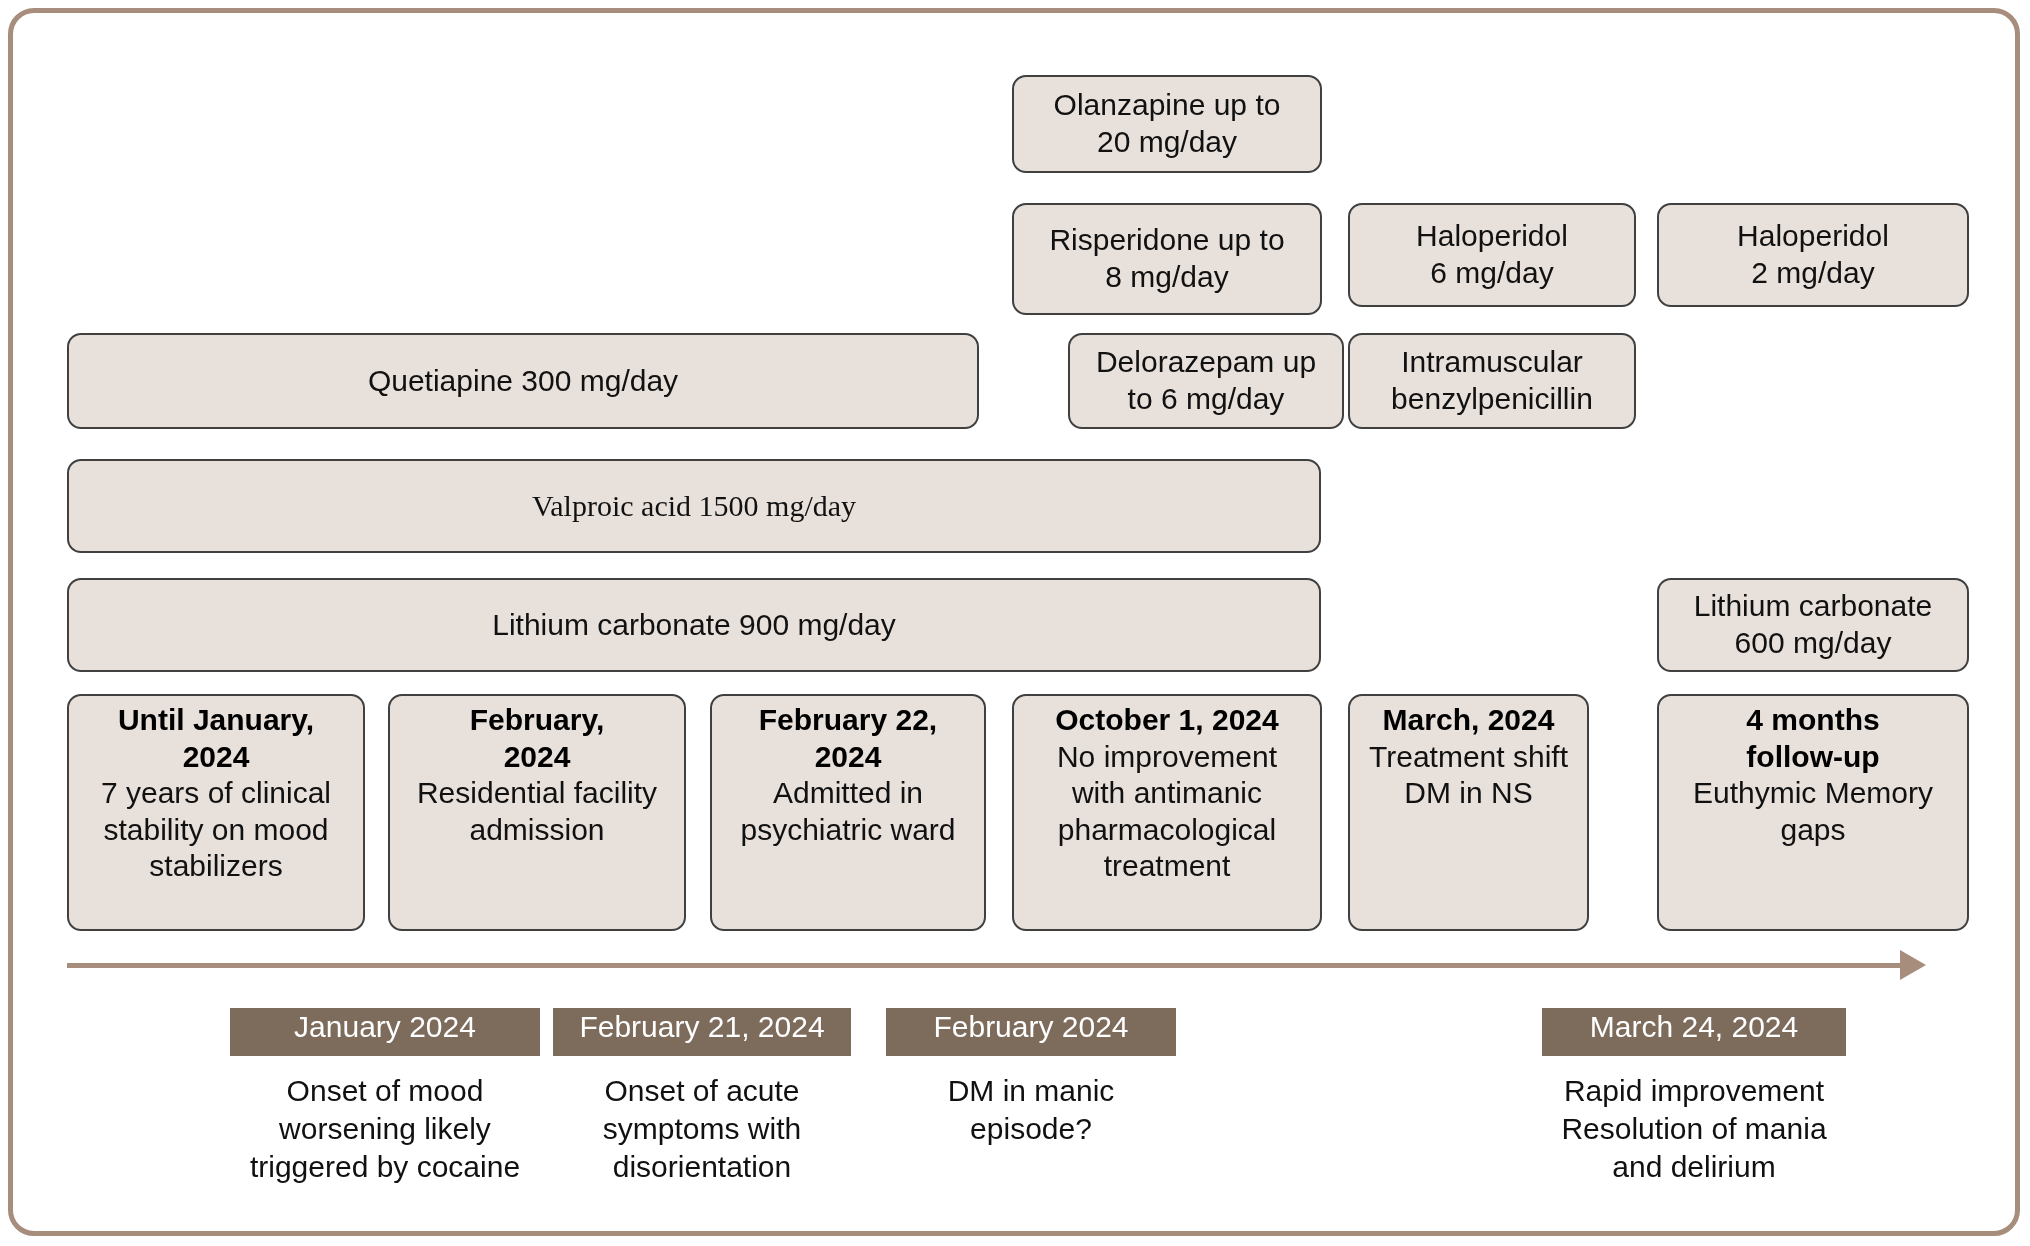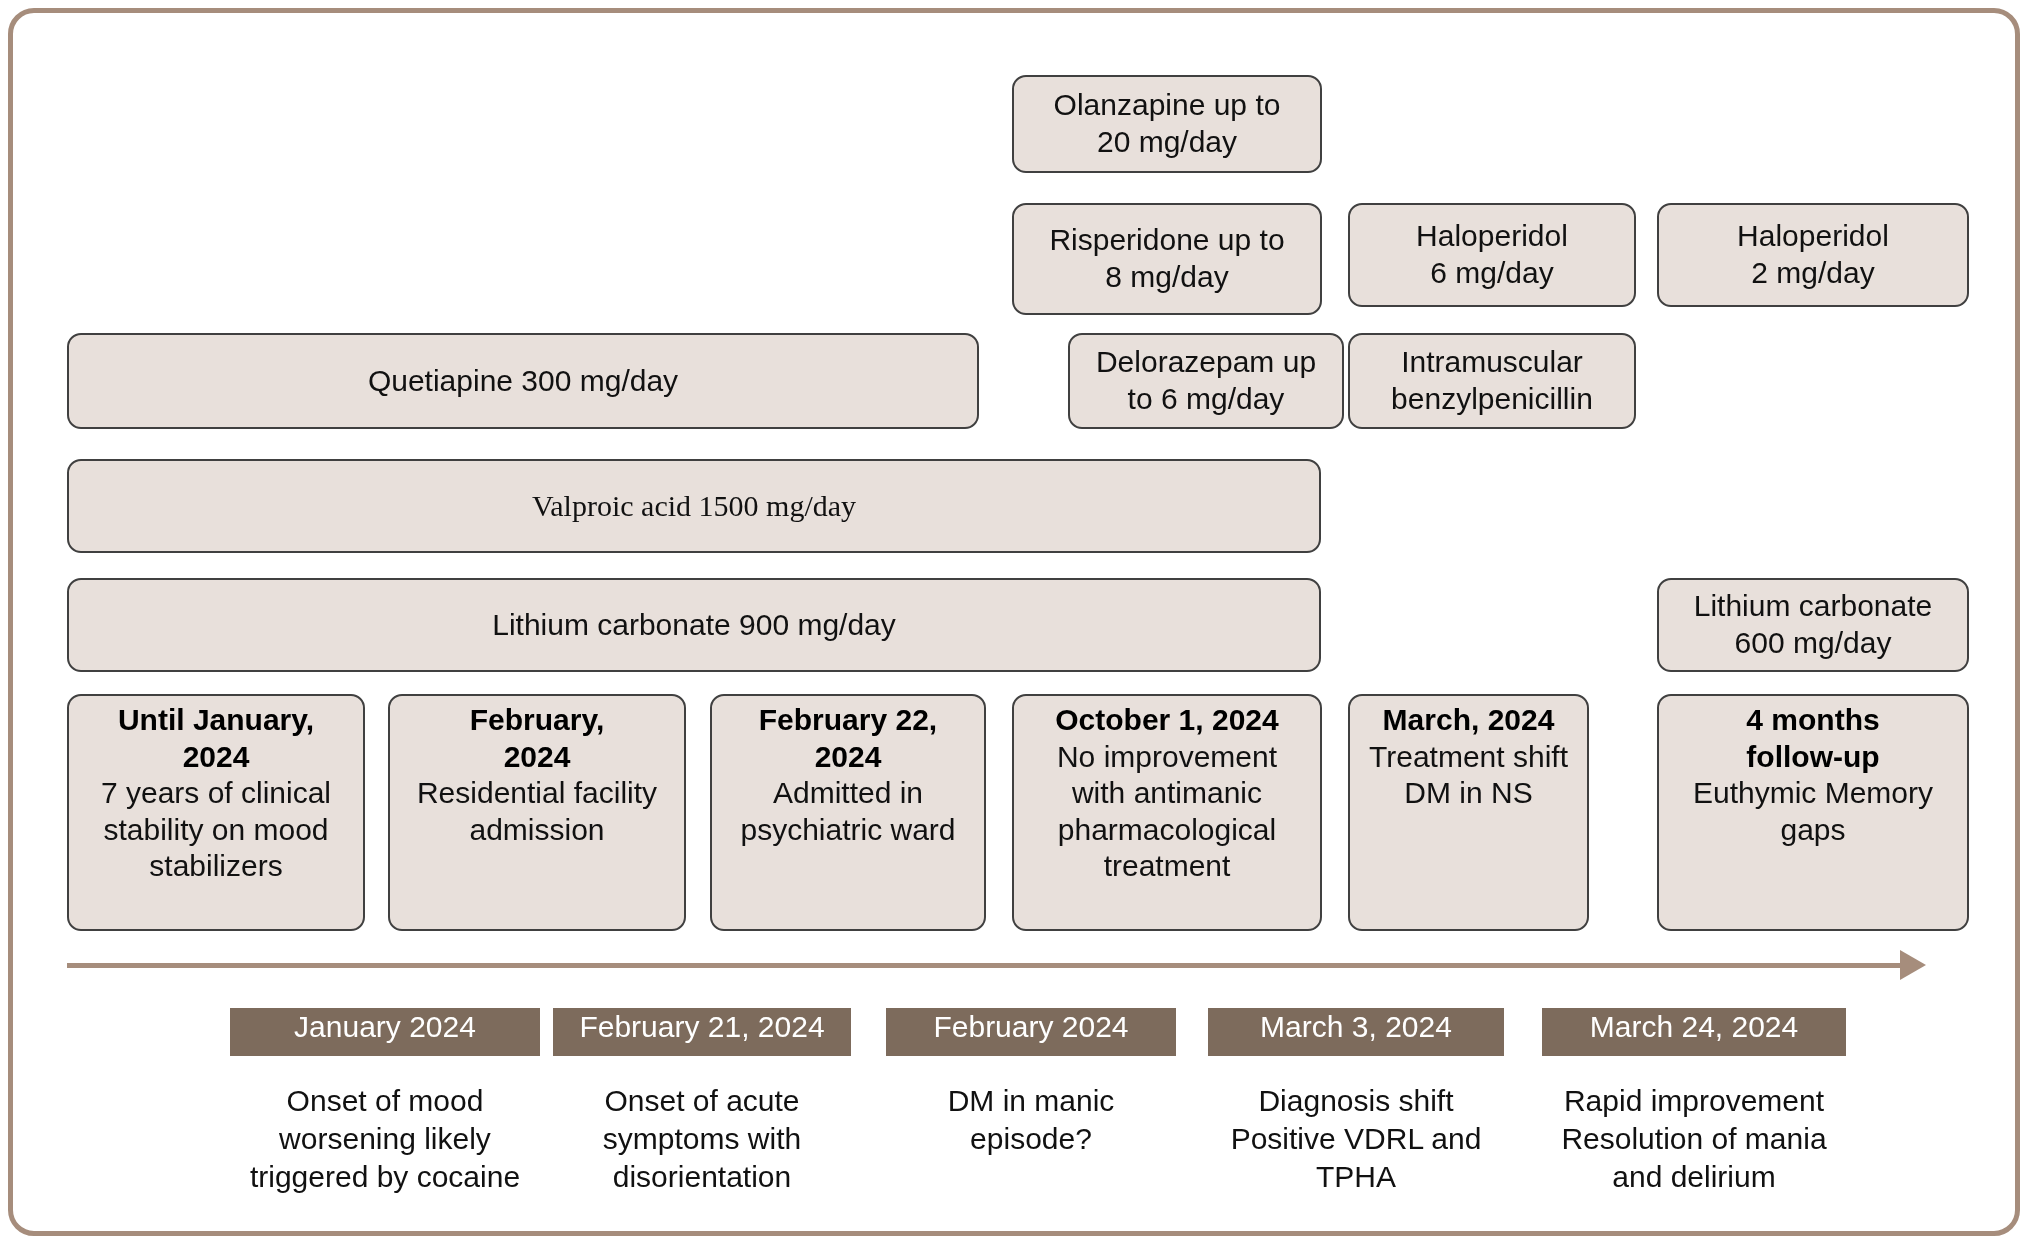--- a/index.html
+++ b/index.html
@@ -100,21 +100,21 @@
     color: #ffffff;
     font-size: 30px;
     line-height: 1;
     padding: 4px 14px 14px 14px;
     box-sizing: border-box;
     white-space: nowrap;
     display: block;
   }
   .caption {
     display: block;
-    margin-top: 26px;
+    margin-top: 16px;
     font-size: 30px;
     line-height: 1.27;
     color: #111111;
     white-space: pre-line;
   }
 </style>
 </head>
 <body>
 
 <div id="figure">
@@ -214,23 +214,19 @@
   <div class="milestone" style="left:553px; top:1008px; width:298px;">
     <span class="badge">February 21, 2024</span>
     <span class="caption">Onset of acute<br>symptoms with<br>disorientation</span>
   </div>
 
   <div class="milestone" style="left:886px; top:1008px; width:290px;">
     <span class="badge">February 2024</span>
     <span class="caption">DM in manic<br>episode?</span>
   </div>
 
-  <div class="milestone" style="left:1208px; top:1008px; width:296px;">
-    <span class="badge">March 3, 2024</span>
-    <span class="caption">Diagnosis shift<br>Positive VDRL and<br>TPHA</span>
-  </div>
 
   <div class="milestone" style="left:1542px; top:1008px; width:304px;">
     <span class="badge">March 24, 2024</span>
     <span class="caption">Rapid improvement<br>Resolution of mania<br>and delirium</span>
   </div>
 
 </div>
 
 </body></html>

